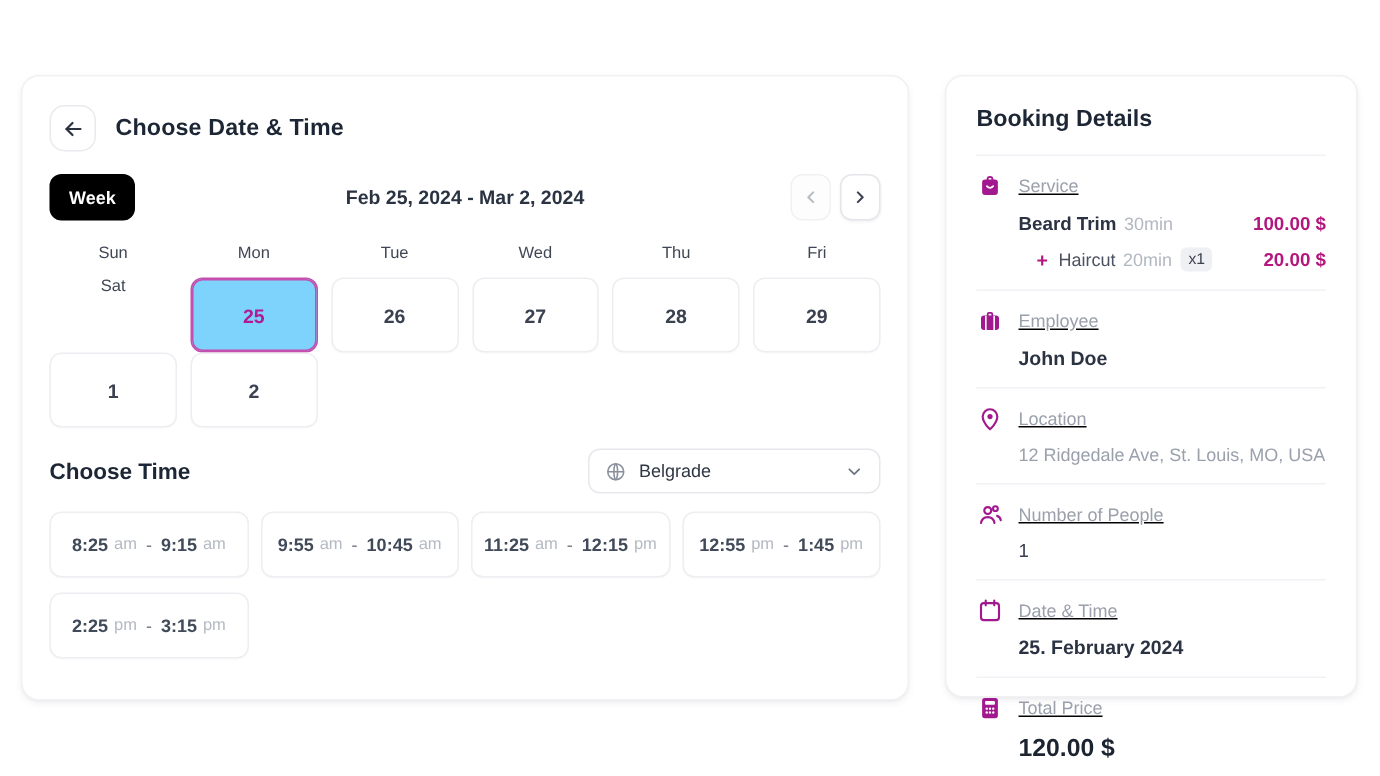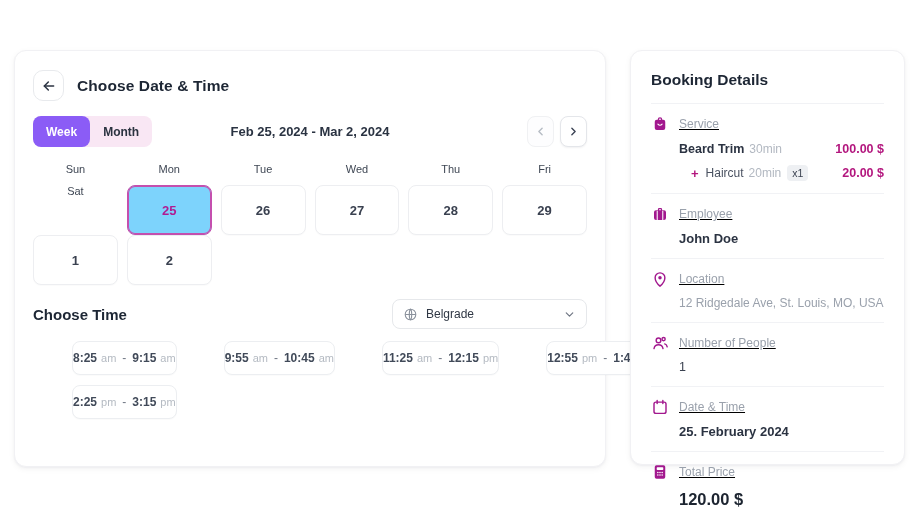--- a/index.html
+++ b/index.html
@@ -21,21 +21,21 @@
   .panel-header { display: flex; align-items: center; gap: 13px; }
   .back-btn {
     width: 31px; height: 31px; border: 1px solid #e8eaed; border-radius: 10px;
     background: #fff; display: flex; align-items: center; justify-content: center;
   }
   .panel-title { font-size: 15.5px; font-weight: 700; color: #1d2634; letter-spacing: .1px; }
 
   .toolbar { margin-top: 15px; display: flex; align-items: center; position: relative; height: 31px; }
   .toggle { display: inline-flex; background: #f9e7f4; border-radius: 8px; position: relative; z-index: 2; }
   .toggle button { font-size: 12px; font-weight: 700; padding: 0 13px; height: 31px; color: #2b3340; }
-  .toggle .seg-active { background: #8b5cf6; color: #fff; border-radius: 8px; }
+  .toggle .seg-active { background: #000000; color: #fff; border-radius: 8px; }
   .range {
     position: absolute; left: 0; right: 0; text-align: center;
     font-size: 13px; font-weight: 600; color: #2a3342; z-index: 1;
   }
   .nav { margin-left: auto; display: flex; gap: 6px; position: relative; z-index: 2; }
   .nav-btn { width: 27px; height: 31px; border-radius: 8px; background: #fff;
     display: flex; align-items: center; justify-content: center; }
   .nav-btn.prev { border: 1px solid #f0f1f3; color: #b6bcc4; background: #fdfdfe; }
   .nav-btn.next { border: 1px solid #e4e6ea; color: #3b4354; box-shadow: 0 1px 2px rgba(16,24,40,.06); }
 
@@ -57,23 +57,23 @@
   .tz-select {
     width: 195px; height: 30px; border: 1px solid #e6e8eb; border-radius: 8px; background: #fff;
     display: flex; align-items: center; gap: 8px; padding: 0 10px; cursor: pointer; margin-left: 44px;
   }
   .tz-globe { color: #8a919c; display: flex; }
   .tz-value { font-size: 12px; color: #2f3744; flex: 1; text-align: left; }
   .tz-chevron { color: #6f7683; display: flex; }
 
   .slots { margin-top: 12px; display: grid; grid-template-columns: repeat(4, 1fr); gap: 10px 8px; }
   .slot {
-    height: 34px; border: 1px solid #eceef1; border-radius: 8px; background: #fff;
+    height: 44px; border: 1px solid #eceef1; border-radius: 8px; background: #fff;
     display: flex; align-items: center; justify-content: center; gap: 4px;
-    font-size: 12px; box-shadow: 0 1px 1px rgba(16,24,40,.02); margin-left: 39px;
+    font-size: 12px; box-shadow: 0 1px 1px rgba(16,24,40,.02);
   }
   .slot .t { font-weight: 700; color: #414a59; }
   .slot .p { color: #b4bac2; font-size: 11px; }
   .slot .sep { color: #6f7683; padding: 0 2px; }
 
   
   .bd-title { font-size: 15.5px; font-weight: 700; color: #1d2634; padding: 6px 0 14px; }
   .divider { height: 1px; background: #f1f2f5; }
   .section { padding: 11px 0 12px; border-bottom: 1px solid #f1f2f5; }
   .section.last { border-bottom: none; }
@@ -110,21 +110,20 @@
             <path d="M11 18l-6-6 6-6"></path>
           </svg>
       </span>
     </button>
     <div class="panel-title">Choose Date &amp; Time</div>
   </div>
 
   <div class="toolbar">
     <div class="toggle">
       <button class="seg-active">Week</button>
-      <button>Month</button>
     </div>
     <div class="range">Feb 25, 2024 - Mar 2, 2024</div>
     <div class="nav">
       <button class="nav-btn prev">
         <span style="display:flex">
           <svg width="13" height="13" viewBox="0 0 24 24" fill="none" stroke="currentColor" stroke-width="2.6" stroke-linecap="round" stroke-linejoin="round">
               <path d="M15 6l-6 6 6 6"></path>
             </svg>
         </span>
       </button>

